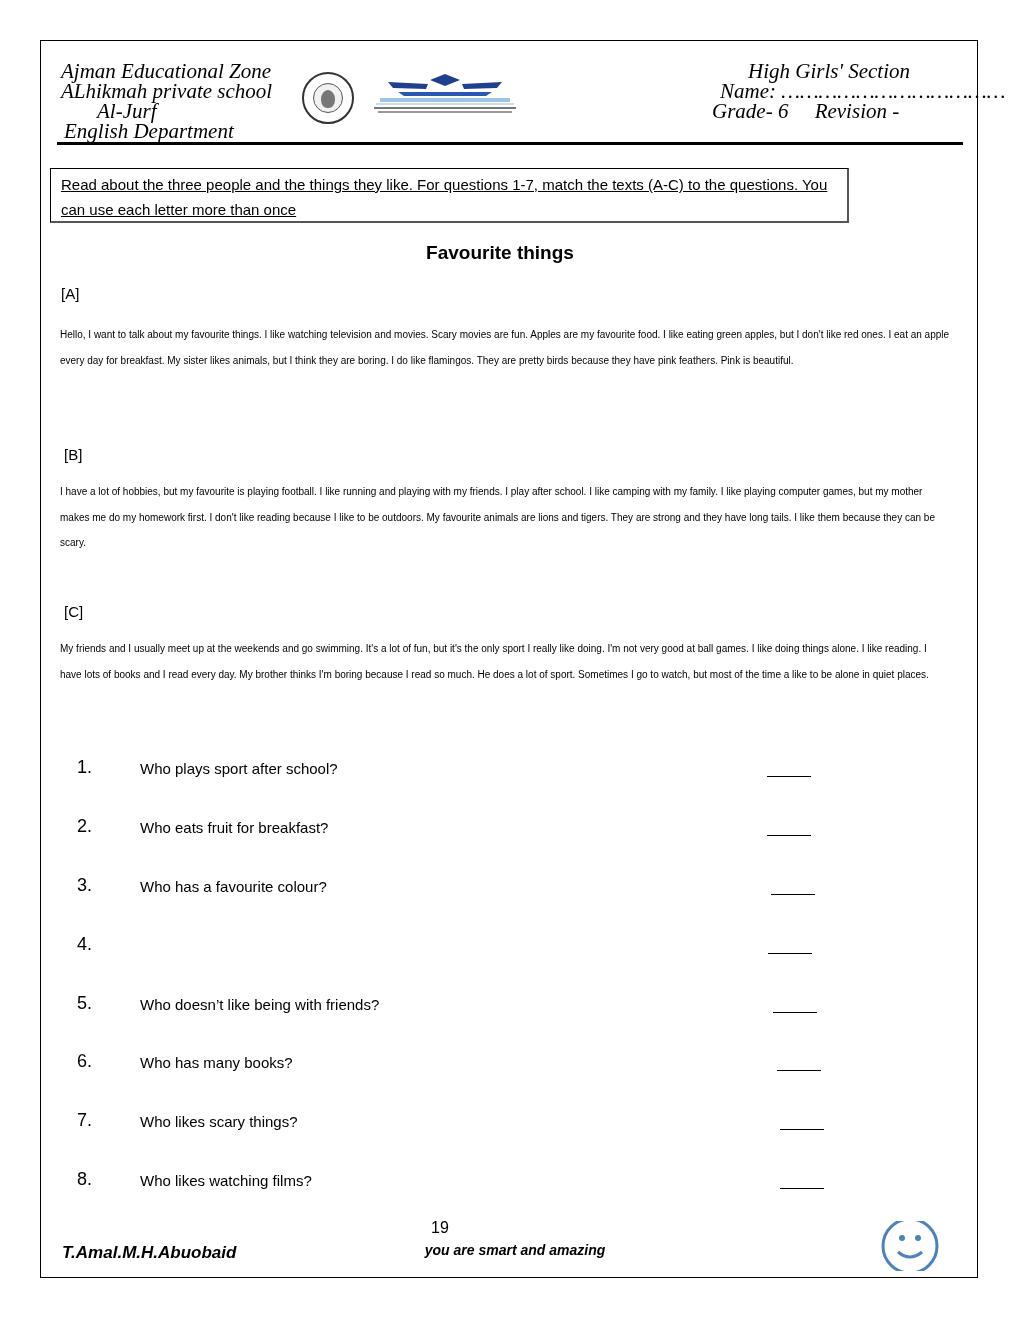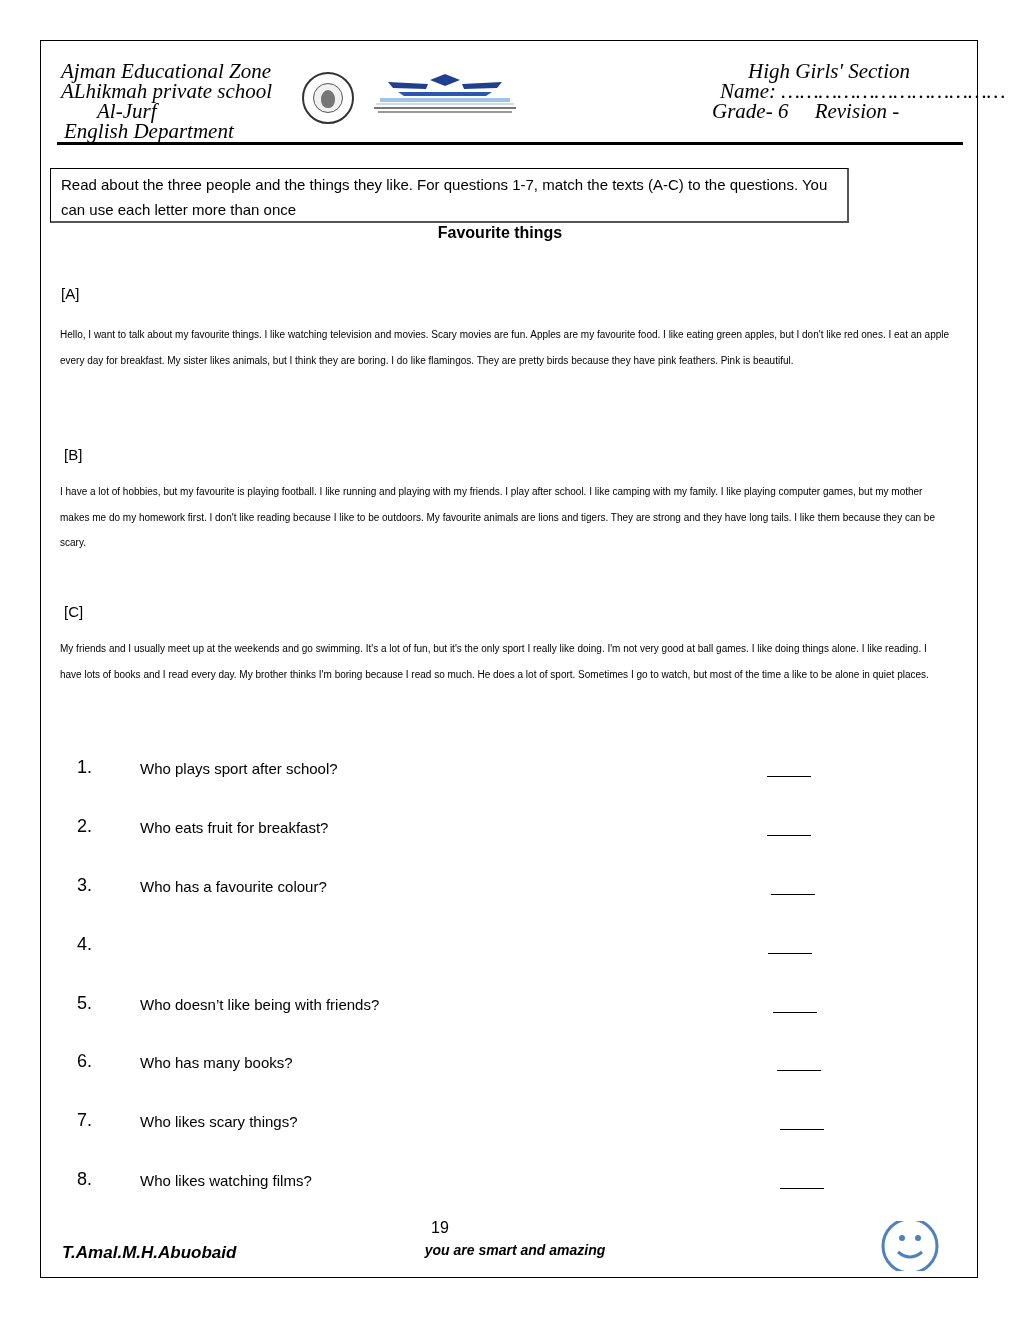--- a/index.html
+++ b/index.html
@@ -8,22 +8,22 @@
   .serif-it { font-family: "Liberation Serif", serif; font-style: italic; font-size: 21px; line-height: 20px; }
   .hdr-left { position: absolute; left: 61px; top: 61px; }
   .hdr-left div { white-space: nowrap; }
   .hdr-right { position: absolute; left: 700px; top: 61px; }
   .hdr-right div { white-space: nowrap; }
   .hdr-rule { position: absolute; left: 57px; top: 142px; width: 906px; height: 3px; background: #000; }
   .logo-seal { position: absolute; left: 302px; top: 72px; width: 52px; height: 52px; border-radius: 50%; border: 2px solid #333; box-sizing: border-box; background: #fff; }
   .logo-seal .inner { position: absolute; left: 9px; top: 9px; width: 30px; height: 30px; border-radius: 50%; border: 1px solid #555; box-sizing: border-box; background: #f1f1f1; }
   .logo-seal .face { position: absolute; left: 17px; top: 16px; width: 14px; height: 18px; border-radius: 50% 50% 45% 45%; background: #777; }
   .logo-school { position: absolute; left: 368px; top: 72px; width: 154px; height: 44px; }
-  .instr-box { position: absolute; left: 50px; top: 168px; width: 799px; height: 55px; border: 1px solid #000; border-bottom: 2px solid #555; border-right: 2px solid #555; box-sizing: border-box; padding: 3px 10px; font-size: 15px; line-height: 25px; }
-  .title { position: absolute; left: 0; top: 224px; width: 1000px; text-align: center; font-weight: bold; font-size: 16px; }
+  .instr-box { position: absolute; left: 50px; top: 168px; width: 799px; height: 55px; border: 1px solid #000; border-bottom: 2px solid #555; border-right: 2px solid #555; box-sizing: border-box; padding: 3px 10px; font-size: 15px; line-height: 25px; text-decoration: underline; }
+  .title { position: absolute; left: 0; top: 242px; width: 1000px; text-align: center; font-weight: bold; font-size: 19px; }
   .label { position: absolute; font-size: 15px; }
   .para { position: absolute; left: 60px; width: 890px; font-size: 10px; line-height: 25.5px; }
   .q { position: absolute; left: 77px; width: 760px; font-size: 15px; height: 22px; }
   .q .num { position: absolute; left: 0; top: -3px; font-size: 18px; }
   .q .text { position: absolute; left: 43px; top: 0; margin-left: 20px; }
   .q .blank { position: absolute; top: 0; width: 44px; border-bottom: 1px solid #000; height: 16px; }
   .footer-name { position: absolute; left: 62px; top: 1243px; font-size: 17px; font-style: italic; font-weight: bold; }
   .footer-page { position: absolute; left: 0; top: 1219px; width: 880px; text-align: center; font-size: 16px; }
   .footer-motto { position: absolute; left: 0; top: 1242px; width: 1030px; text-align: center; font-size: 14px; font-style: italic; font-weight: bold; }
   .smiley { position: absolute; left: 879px; top: 1221px; width: 62px; height: 50px; }

